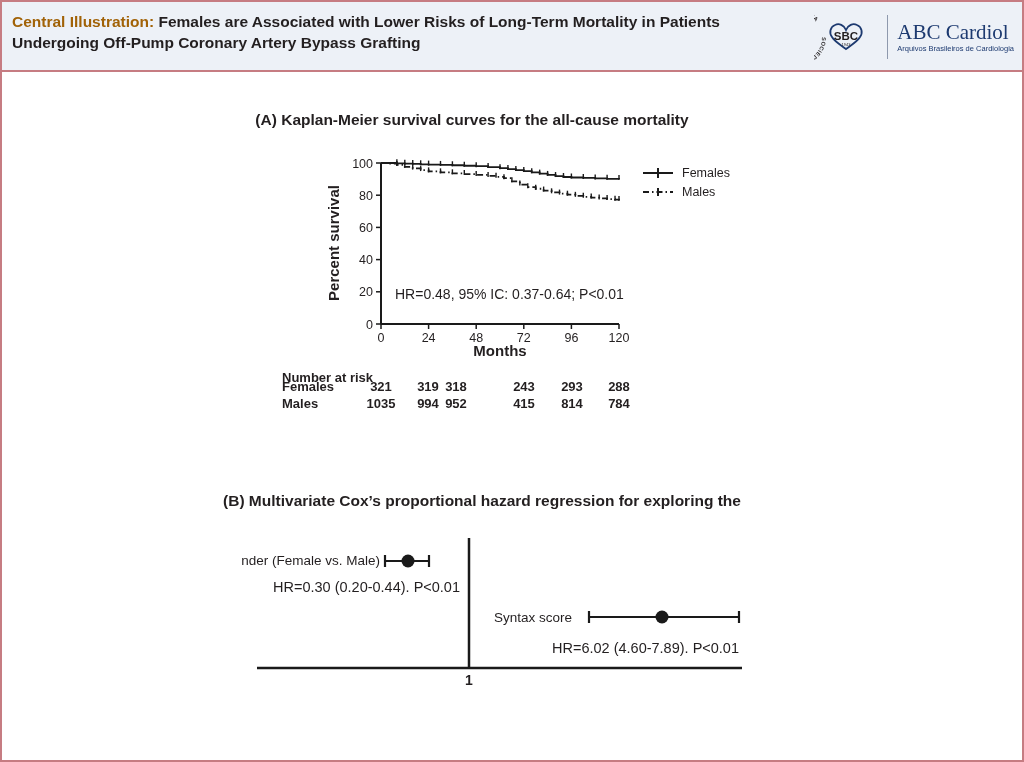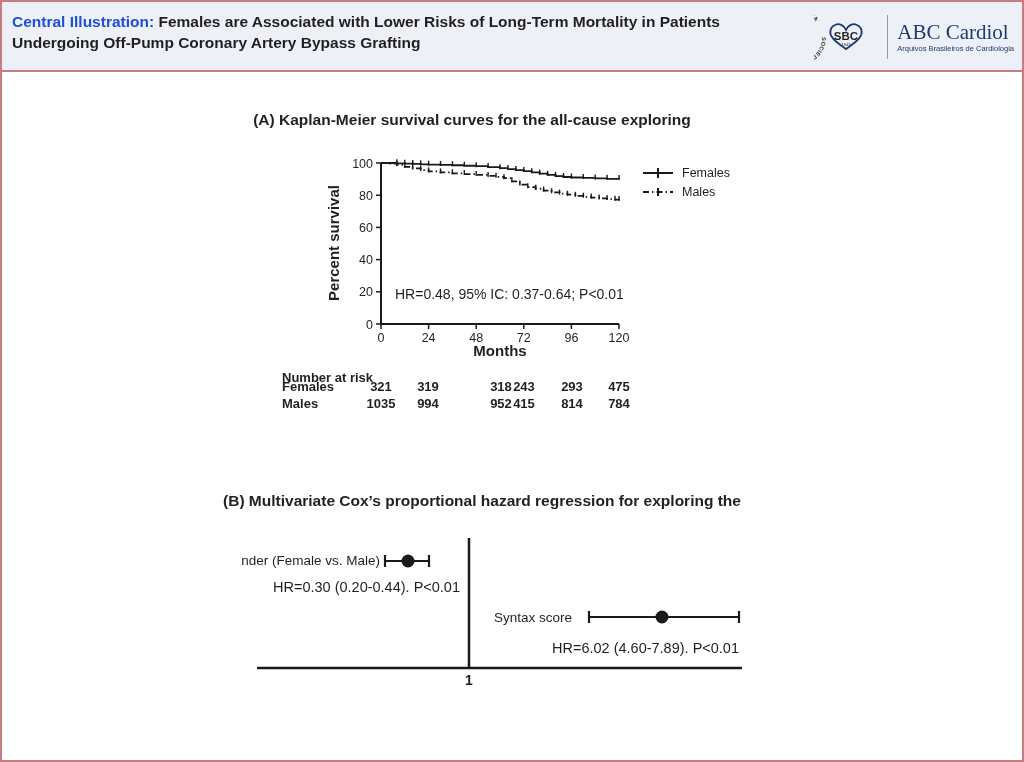--- a/index.html
+++ b/index.html
@@ -1,20 +1,20 @@
 <!DOCTYPE html>
 <html><head>
 <meta charset="utf-8">
 <style>
   html,body{margin:0;padding:0;background:#fff;font-family:"Liberation Sans",sans-serif;color:#231f20;}
   .page{position:relative;width:1024px;height:762px;box-sizing:border-box;border:2px solid #c67c82;background:#fff;overflow:hidden;}
   
   .hdr{position:absolute;top:0;left:0;right:0;height:70px;background:#edf1f7;border-bottom:2px solid #c67c82;box-sizing:border-box;}
   .hdr-text{position:absolute;left:10px;top:9px;font-size:15.5px;font-weight:bold;line-height:21px;}
-  .hdr-label{color:#1d4ed8;}
+  .hdr-label{color:#a16207;}
   .logo-block{position:absolute;right:8px;top:3px;height:64px;display:flex;align-items:center;gap:9px;}
   .logo-divider{width:1px;height:44px;background:#8e99ad;}
   .journal-name{font-family:"Liberation Serif",serif;font-size:21px;color:#1d3a70;line-height:22px;}
   .journal-sub{font-size:7.5px;color:#1d3a70;margin-top:1px;}
   
   .ftr{position:absolute;left:0;right:0;bottom:0;height:34px;background:#edf1f7;border-top:2px solid #c67c82;box-sizing:border-box;}
   .ftr-text{position:absolute;left:12px;top:6px;font-size:15.5px;font-weight:bold;}
   
   .panel-title{position:absolute;font-size:15.5px;font-weight:bold;text-align:center;line-height:22px;}
   .pa-title{left:130px;top:107px;width:680px;}
@@ -32,21 +32,21 @@
   
   .legend{position:absolute;left:640px;top:161px;}
   .lg-row{display:flex;align-items:center;height:19px;}
   .lg-sample{margin-right:8px;}
   .lg-label{font-size:12.5px;}
   
   .risk-hdr{position:absolute;left:280px;top:356px;font-size:13px;font-weight:bold;margin-top:12px;}
   .risk-label{position:absolute;left:280px;width:90px;font-size:13px;font-weight:bold;}
   .risk-cell{position:absolute;width:48px;text-align:center;font-size:13px;font-weight:bold;}
   .r1{top:377px;} .r2{top:394px;}
-  .c1{left:355px;} .c2{left:402px;} .c3{left:475px;} .c4{left:498px;} .c5{left:546px;} .c6{left:593px;}
+  .c1{left:355px;} .c2{left:402px;} .c3{left:430px;} .c4{left:498px;} .c5{left:546px;} .c6{left:593px;}
 </style>
 </head>
 <body>
 
 <div class="page">
 
   <div class="hdr">
     <div class="hdr-text">
       <div><span class="hdr-label">Central Illustration:</span> <span>Females are Associated with Lower Risks of Long-Term Mortality in Patients</span></div>
       <div>Undergoing Off-Pump Coronary Artery Bypass Grafting</div>
@@ -66,21 +66,21 @@
         <text x="32" y="40.5" text-anchor="middle" font-size="4" fill="#1d3a70">1943</text>
       </svg>
       <div class="logo-divider"></div>
       <div>
         <div class="journal-name">ABC Cardiol</div>
         <div class="journal-sub">Arquivos Brasileiros de Cardiologia</div>
       </div>
     </div>
   </div>
 
-  <div class="panel-title pa-title">(A) Kaplan-Meier survival curves for the all-cause exploring</div>
+  <div class="panel-title pa-title">(A) Kaplan-Meier survival curves for the all-cause mortality</div>
 
   <svg class="km-svg" id="km-svg" width="460" height="230">
     <text class="axlab" x="47" y="103" text-anchor="middle" transform="rotate(-90 47 103)">Percent survival</text>
     <text class="axlab" x="208" y="216" text-anchor="middle">Months</text>
     <text class="annot" x="103" y="159">HR=0.48, 95% IC: 0.37-0.64; P&lt;0.01</text>
   <line x1="89" y1="184" x2="89" y2="23" stroke="#1a1a1a" stroke-width="2"></line>
       <line x1="89" y1="184" x2="327" y2="184" stroke="#1a1a1a" stroke-width="2"></line>
       <line x1="89" y1="184" x2="89" y2="189" stroke="#1a1a1a" stroke-width="1.5"></line>
       <text x="89" y="202" text-anchor="middle" class="tick">0</text>
       <line x1="136.6" y1="184" x2="136.6" y2="189" stroke="#1a1a1a" stroke-width="1.5"></line>
@@ -177,21 +177,21 @@
     </div>
   </div>
 
   <div class="risk-hdr">Number at risk</div>
   <div class="risk-label r1">Females</div>
   <div class="risk-cell r1 c1">321</div>
   <div class="risk-cell r1 c2">319</div>
   <div class="risk-cell r1 c3">318</div>
   <div class="risk-cell r1 c4">243</div>
   <div class="risk-cell r1 c5">293</div>
-  <div class="risk-cell r1 c6">475</div>
+  <div class="risk-cell r1 c6">288</div>
   <div class="risk-label r2">Males</div>
   <div class="risk-cell r2 c1">1035</div>
   <div class="risk-cell r2 c2">994</div>
   <div class="risk-cell r2 c3">952</div>
   <div class="risk-cell r2 c4">415</div>
   <div class="risk-cell r2 c5">814</div>
   <div class="risk-cell r2 c6">784</div>
 
   <div class="panel-title pb-title">
     <div>(B) Multivariate Cox’s proportional hazard regression for exploring the</div>

